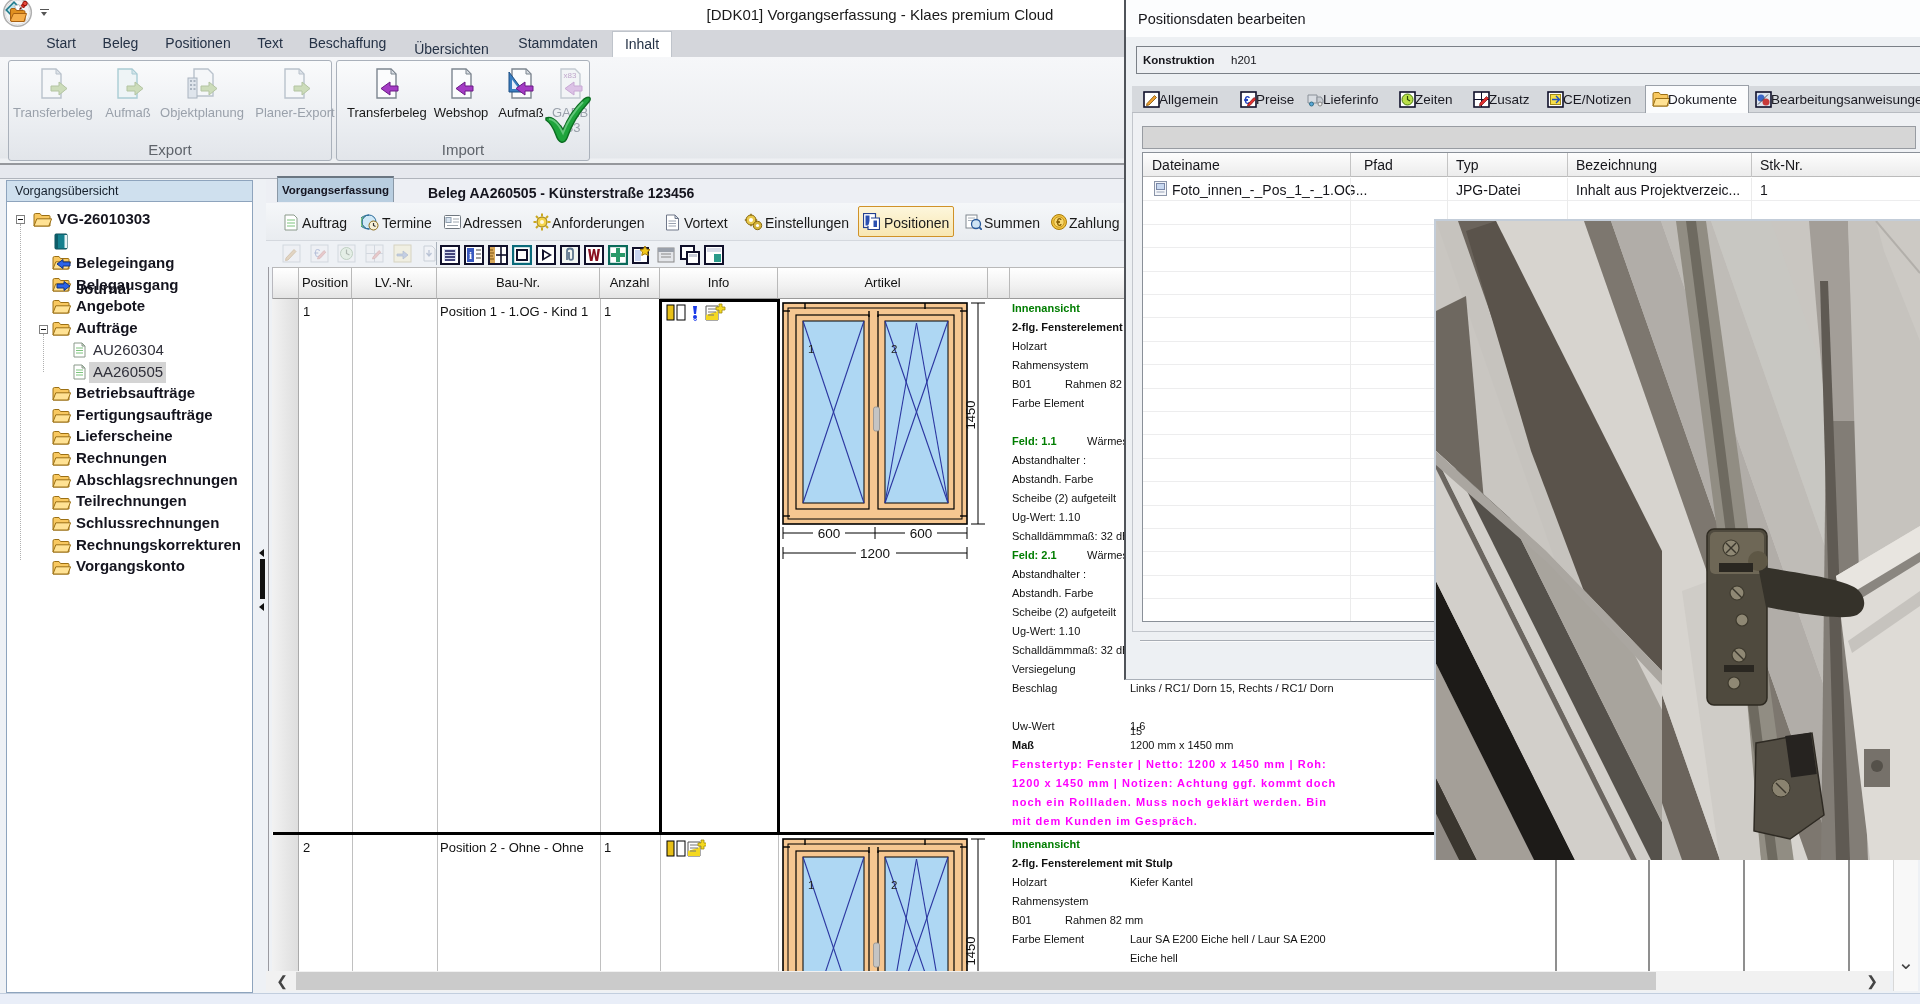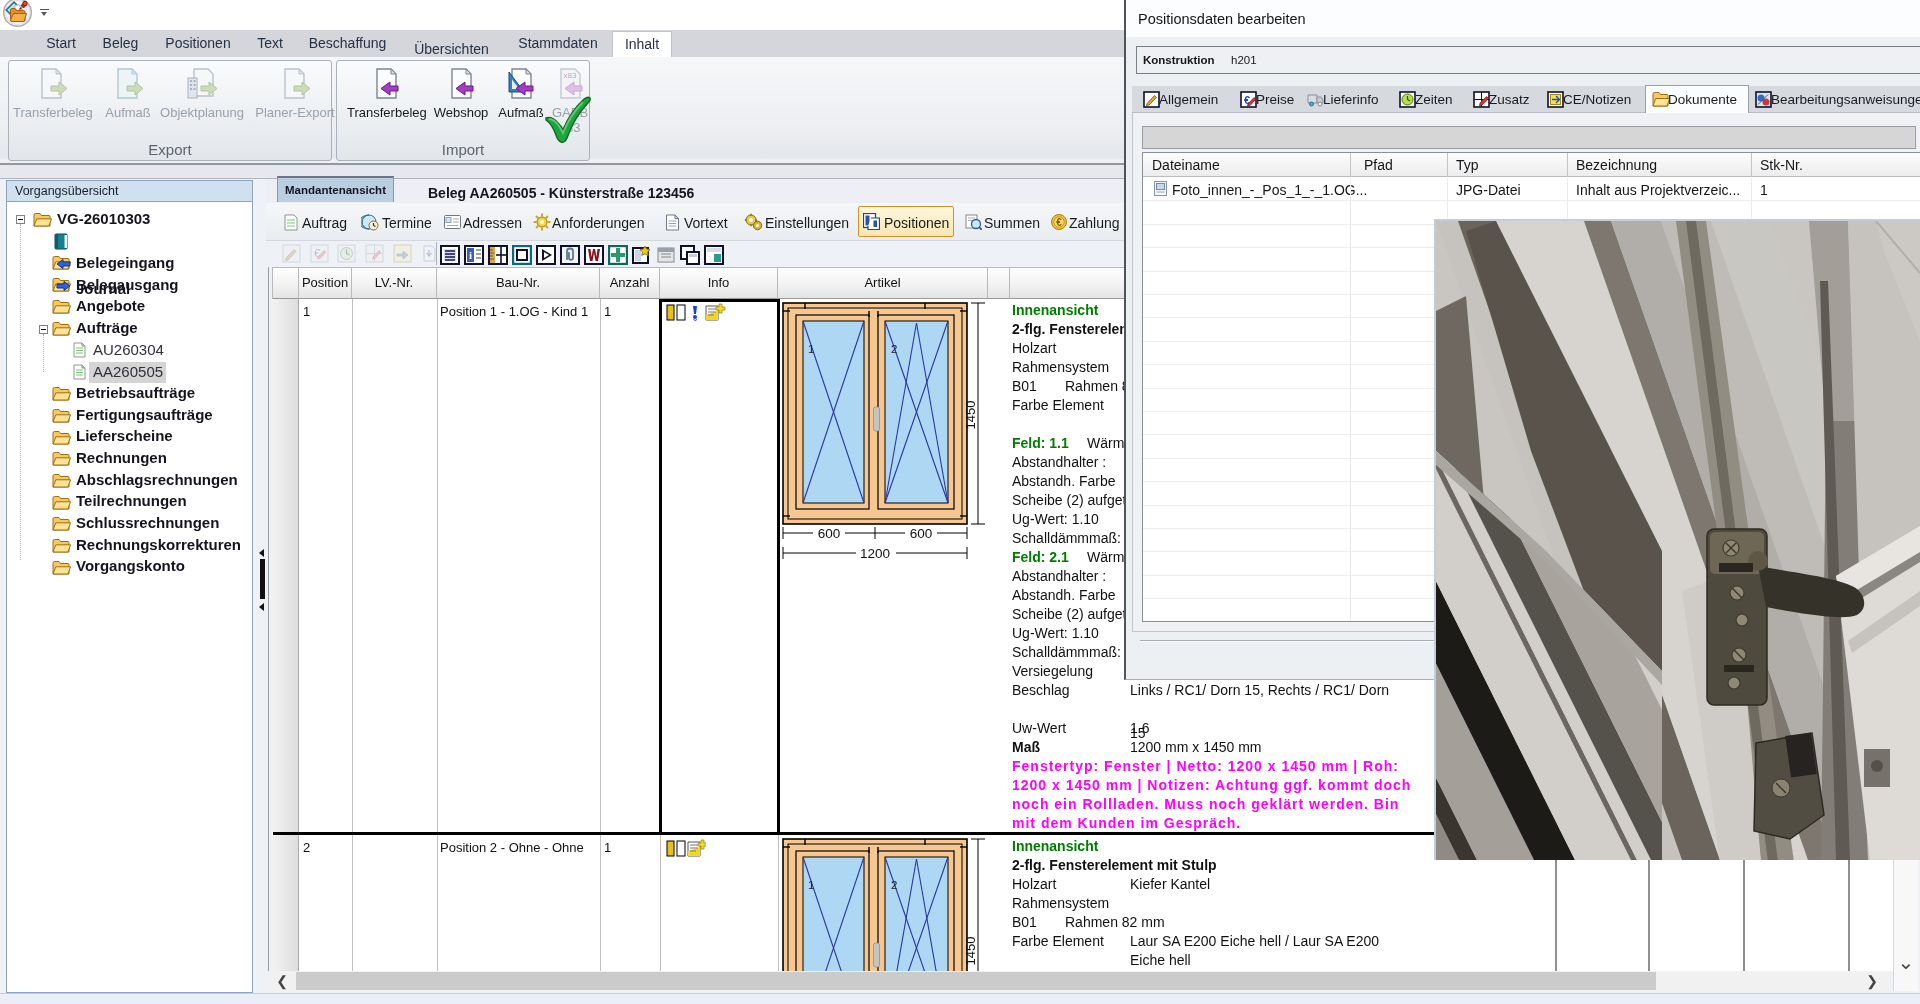--- a/index.html
+++ b/index.html
@@ -42,21 +42,21 @@
   #mp-toolbar { position:absolute; left:266px; top:203px; width:1654px; height:38px;
     background:linear-gradient(#f5f7f9,#e9ecf0); border-bottom:1px solid #d4d8de; }
   .tbtn { position:absolute; top:12px; font-size:14px; color:#1a1a1a; white-space:nowrap; }
   #mp-icons { position:absolute; left:266px; top:241px; width:1654px; height:26px; background:#eef1f5; }
   .sic { position:absolute; top:4px; width:20px; height:20px; }
   
   .th { position:absolute; top:267px; height:32px; background:linear-gradient(#ffffff,#f1f1f1 60%,#e4e4e4);
     border-right:1px solid #b9b9b9; border-top:1px solid #b9b9b9; border-bottom:1px solid #9a9a9a;
     font-size:13px; color:#111; text-align:center; line-height:30px; }
   .cellline { position:absolute; background:#c0c0c0; width:1px; }
-  .ctext { position:absolute; font-size:14px; color:#111; white-space:nowrap; }
+  .ctext { position:absolute; font-size:11px; color:#111; white-space:nowrap; }
   .cgrid { position:absolute; font-size:13px; color:#111; white-space:nowrap; }
   .green { color:#007d00; font-weight:bold; }
   .mag { color:#ff00ff; font-weight:bold; letter-spacing:1px; }
   
   #dialog { position:absolute; left:1124px; top:0; width:796px; height:680px; background:#edf0f3;
     border-left:2px solid #50545a; border-bottom:1px solid #aab0b8; z-index:50; }
   .dtab { position:absolute; top:86px; height:27px; line-height:27px; font-size:13.5px; color:#1a1a22; white-space:nowrap; }
   .dhead { position:absolute; top:157px; font-size:14px; color:#15151a; white-space:nowrap; }
   .drow { position:absolute; top:182px; font-size:14px; color:#15151a; white-space:nowrap; }
   #photo { position:absolute; left:1434px; top:219px; width:486px; height:641px;
@@ -71,20 +71,21 @@
     <rect x="6.5" y="6.5" width="11" height="11" transform="rotate(45 12 12)" fill="#bfe2e8" stroke="#1f7a8c" stroke-width="1.6"></rect>
     <path d="M12.5 8 L17 6.5 L19.5 12 L15 13.5 Z" fill="#fdfdfd" stroke="#c0c0c0"></path>
     <path d="M8.5 22 L8.5 12 Q8.5 10.5 10 10.5 L13 10.5 L14.5 12.5 L21.5 12.5 Q23 12.5 23 14 L23 22 Q23 23.5 21.5 23.5 L10 23.5 Q8.5 23.5 8.5 22 Z" fill="#e09020" stroke="#a86010"></path>
     <path d="M8.5 22 L11.5 15.5 L24.5 15.5 L22 23.5 L10 23.5 Q8.5 23.5 8.5 22 Z" fill="#f6ae4a" stroke="#a86010"></path>
     <path d="M19 7.5 L22.5 4.5 L24.5 6.5 L21.5 10 Z" fill="#d82818" stroke="#901008"></path>
     <circle cx="23" cy="5.5" r="2.2" fill="#e84838" stroke="#901008"></circle>
     <line x1="19.5" y1="9.5" x2="17.5" y2="11.5" stroke="#701008" stroke-width="1.2"></line>
   </svg>
   <div class="abs" style="left:40px;top:9px;width:9px;border-top:1.5px solid #555;"></div>
   <div class="abs" style="left:41px;top:12px;width:0;height:0;border-left:3.5px solid transparent;border-right:3.5px solid transparent;border-top:4px solid #555;"></div>
+  <div id="apptitle">[DDK01] Vorgangserfassung - Klaes premium Cloud</div>
 </div>
 <div id="tabstrip">
   <div class="rtab" style="left:36px;width:50px;">Start</div>
   <div class="rtab" style="left:86px;width:69px;">Beleg</div>
   <div class="rtab" style="left:155px;width:86px;">Positionen</div>
   <div class="rtab" style="left:241px;width:58px;">Text</div>
   <div class="rtab" style="left:299px;width:97px;">Beschaffung</div>
   <div class="rtab" style="left:396px;width:111px;margin-top:6px;">Übersichten</div>
   <div class="rtab" style="left:507px;width:102px;">Stammdaten</div>
   <div class="rtab active" style="left:612px;width:60px;">Inhalt</div>
@@ -285,21 +286,21 @@
 <div class="titem" style="left:76px;top:471px;">Abschlagsrechnungen</div>
 <div class="titem" style="left:76px;top:492px;">Teilrechnungen</div>
 <div class="titem" style="left:76px;top:514px;">Schlussrechnungen</div>
 <div class="titem" style="left:76px;top:536px;">Rechnungskorrekturen</div>
 <div class="titem" style="left:76px;top:557px;">Vorgangskonto</div>
 
 <div class="abs" style="left:260px;top:559px;width:5px;height:40px;background:#111;"></div>
 <div class="abs" style="left:259px;top:549px;width:0;height:0;border-top:4px solid transparent;border-bottom:4px solid transparent;border-right:5px solid #111;"></div>
 <div class="abs" style="left:259px;top:603px;width:0;height:0;border-top:4px solid transparent;border-bottom:4px solid transparent;border-right:5px solid #111;"></div>
 <div id="mp-tabs"></div>
-<div id="mp-tab1">Mandantenansicht</div>
+<div id="mp-tab1">Vorgangserfassung</div>
 <div id="mp-beleg">Beleg AA260505 - Künsterstraße 123456</div>
 <div id="mp-toolbar">
   <svg class="abs" style="left:17px;top:11px;" width="16" height="17" viewBox="0 0 16 17">
       <path d="M2 1 L11 1 L14 4 L14 16 L2 16 Z" fill="#fff" stroke="#8a9a8a"></path>
       <line x1="4" y1="6" x2="12" y2="6" stroke="#7cc47c"></line>
       <line x1="4" y1="9" x2="12" y2="9" stroke="#7cc47c"></line>
       <line x1="4" y1="12" x2="12" y2="12" stroke="#7cc47c"></line>
     </svg>
   <div class="tbtn" style="left:36px;">Auftrag</div>
   <svg class="abs" style="left:95px;top:10px;" width="18" height="18" viewBox="0 0 18 18">

